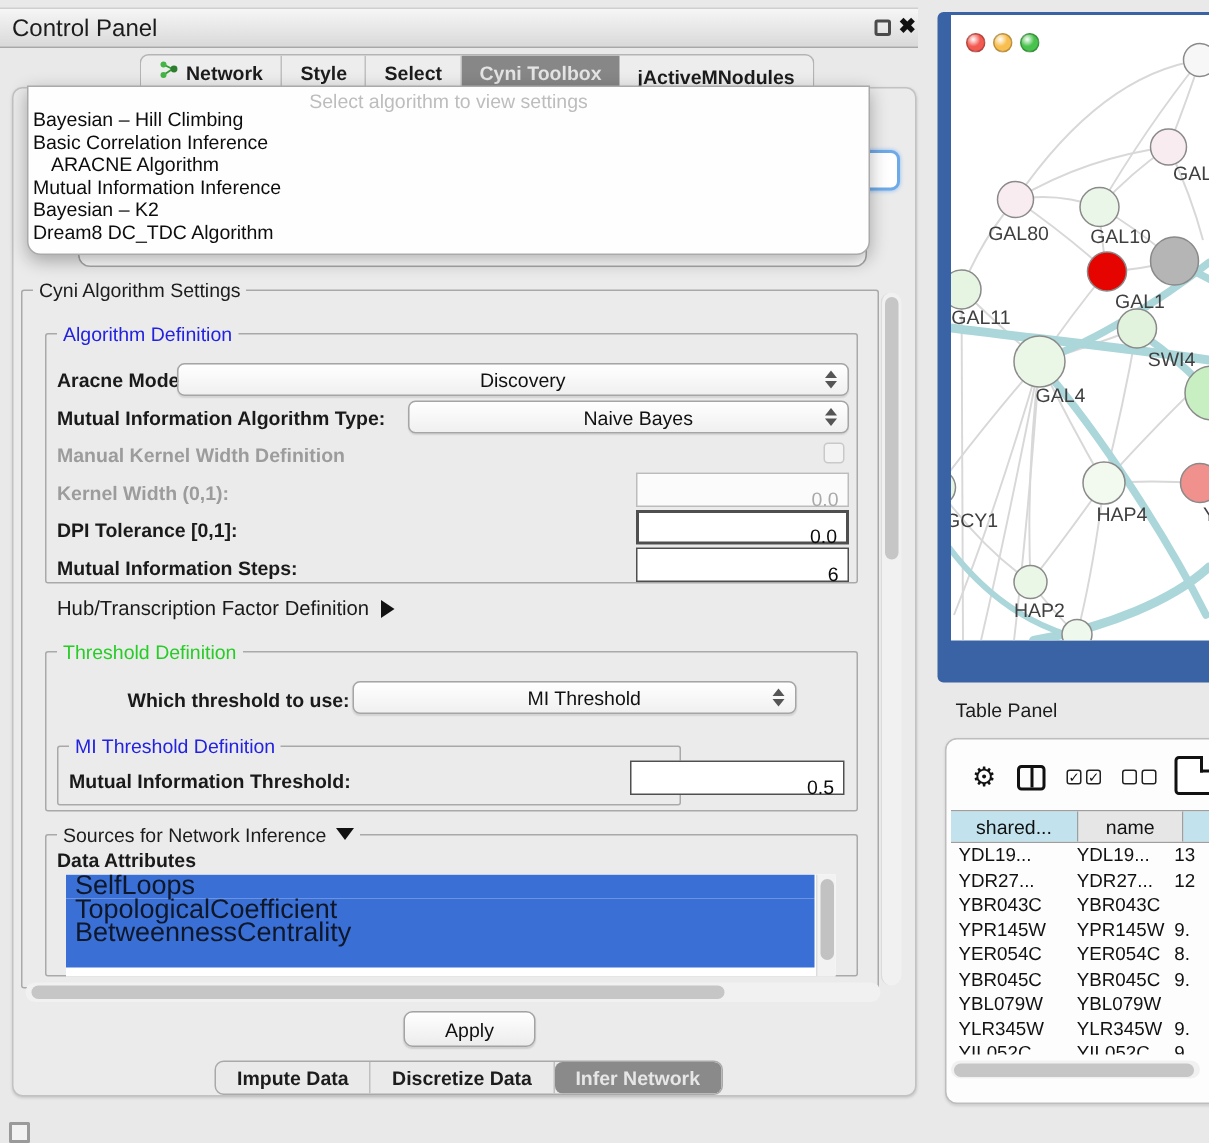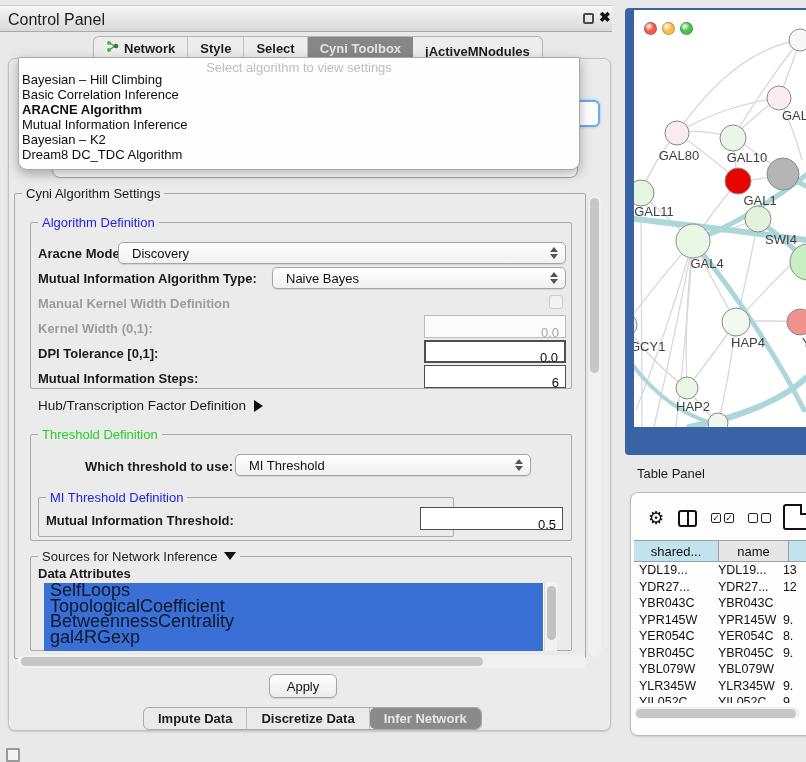--- a/index.html
+++ b/index.html
@@ -26,32 +26,32 @@
 
   
   .ghost-combo { left:52px; top:140px; width:526px; height:38px; background:#fff; border:1px solid #a8a8a8; border-radius:8px; }
   .focus-combo { left:566px; top:100px; width:34px; height:27px; background:#fff; border:2px solid #6ea9e8; border-radius:6px; box-shadow:0 0 3px #8cbcf0; }
 
   
   .dropdown { left:18px; top:57px; width:562px; height:113px; background:#fefefe;
     border:1px solid #aaaaaa; border-radius:0 0 9px 9px; box-shadow:0 4px 12px rgba(0,0,0,0.3); z-index:10; }
   .dd-placeholder { text-align:center; color:#bdbdbd; font-size:13px; padding-top:2px; height:14px; }
   .dd-item { font-size:13px; color:#0d0d0d; padding:0 0 0 3px; height:15px; line-height:15px; }
-  .dd-item.bold { font-weight:bold; }
+  .dd-item.bold { font-weight:normal;margin-left:12px; }
 
   
   .group { position:absolute; border:1px solid #a9a9a9; border-radius:2px; }
   .legend { position:absolute; top:-8px; left:7px; background:#ebebeb; padding:0 4px; font-size:13px; color:#1c1c1c; white-space:nowrap; }
 
   .flabel { position:absolute; font-size:13px; font-weight:bold; color:#1a1a1a; white-space:nowrap; }
   .flabel.dis { color:#9c9c9c; }
 
   .combo { position:absolute; background:linear-gradient(#ffffff,#f0f0f0); border:1px solid #a5a5a5;
     border-radius:5px; font-size:13px; color:#111; display:flex; align-items:center; padding-left:13px;
-    box-shadow:0 1px 1px rgba(0,0,0,0.10); }
+    box-shadow:0 1px 1px rgba(0,0,0,0.10);justify-content:center; }
   .spin { position:absolute; right:7px; top:50%; transform:translateY(-50%); display:flex; flex-direction:column; align-items:center; }
   .tri-up { width:0; height:0; border-left:4px solid transparent; border-right:4px solid transparent; border-bottom:5px solid #555; margin-bottom:2px; }
   .tri-dn { width:0; height:0; border-left:4px solid transparent; border-right:4px solid transparent; border-top:5px solid #555; }
 
   .numfield { position:absolute; background:#fff; border:1px solid #4f4f4f; font-size:13px; color:#0c0c0c;
     text-align:left; padding:11px 6px 0 0; display:flex; align-items:center; justify-content:flex-end; }
   .numfield.dis { border:1px solid #bcbcbc; color:#a9a9a9; background:#fbfbfb; }
   .checkbox { position:absolute; width:14px; height:14px; border:1px solid #c9c9c9; border-radius:3px; background:#f3f3f3; }
 
   .arrow-right { display:inline-block; width:0; height:0; border-top:6px solid transparent; border-bottom:6px solid transparent; border-left:9px solid #111; margin-left:8px; vertical-align:-2px; }
@@ -62,21 +62,21 @@
   .attr-item { height:15.5px; line-height:15.5px; font-size:18px; color:#0f172a; padding-left:6px; width:499px; }
   .list-vscroll { position:absolute; right:0; top:0; width:13px; height:68px; background:#f2f2f2; border-left:1px solid #ddd; }
   .list-vthumb { position:absolute; left:2px; top:3px; width:9px; height:54px; background:#c2c2c2; border-radius:5px; }
 
   
   .vscroll { left:587px; top:195px; width:14px; height:462px; background:#f1f1f1; border-left:1px solid #dcdcdc; border-radius:7px; }
   .vthumb { left:589.5px; top:198px; width:9px; height:175px; background:#c6c6c6; border-radius:5px; }
   .hscroll { left:17px; top:655px; width:570px; height:13px; background:#f1f1f1; border-radius:7px; }
   .hthumb { left:21px; top:657px; width:462px; height:9px; background:#c6c6c6; border-radius:5px; }
 
-  .apply-btn { left:269px; top:674px; width:68px; height:24px; background:linear-gradient(#ffffff,#ececec);
+  .apply-btn { left:269px; top:674px; width:88px; height:24px; background:linear-gradient(#ffffff,#ececec);
     border:1px solid #a3a3a3; border-radius:6px; font-size:13px; color:#111; display:flex; align-items:center; justify-content:center;
     box-shadow:0 1px 1px rgba(0,0,0,0.12); }
 
   
   .btabs { left:143px; top:707px; height:23px; display:flex; background:#eaeaea; border:1px solid #a9a9a9; border-radius:6px; overflow:hidden; }
   .btabs .tab { display:flex; align-items:center; padding:0 14px; font-size:13px; font-weight:bold; color:#1c1c1c; border-right:1px solid #c0c0c0; }
   .btabs .tab:last-child { border-right:none; }
   .btabs .tab.sel { background:#8a8a8a; color:#e6e6e6; border-radius:5px; }
 
   .corner-icon { left:6px; top:748px; width:14px; height:14px; border:2px solid #9a9a9a; background:#f2f2f2; border-radius:1px; }
@@ -226,21 +226,20 @@
     <span class="legend">
       <span>Sources for Network Inference</span><span class="arrow-down-sm"></span>
     </span>
   </div>
   <div class="abs flabel" style="left:38px; top:566px;">Data Attributes</div>
   <div class="abs attrlist" id="attr-list">
 
   <div class="attr-item" style="background: rgb(58, 112, 214);">SelfLoops</div>
       <div class="attr-item" style="background: rgb(58, 112, 214);">TopologicalCoefficient</div>
       <div class="attr-item" style="background: rgb(58, 112, 214);">BetweennessCentrality</div>
-      <div class="attr-item" style="background: rgb(58, 112, 214);">gal4RGexp</div>
       <div class="attr-item" style="background: rgb(58, 112, 214);"></div>
       <div class="list-vscroll">
         <div class="list-vthumb"></div>
       </div>
     </div>
 
   <div class="abs hscroll"></div>
   <div class="abs hthumb"></div>
 
   <div class="abs apply-btn">Apply</div>

